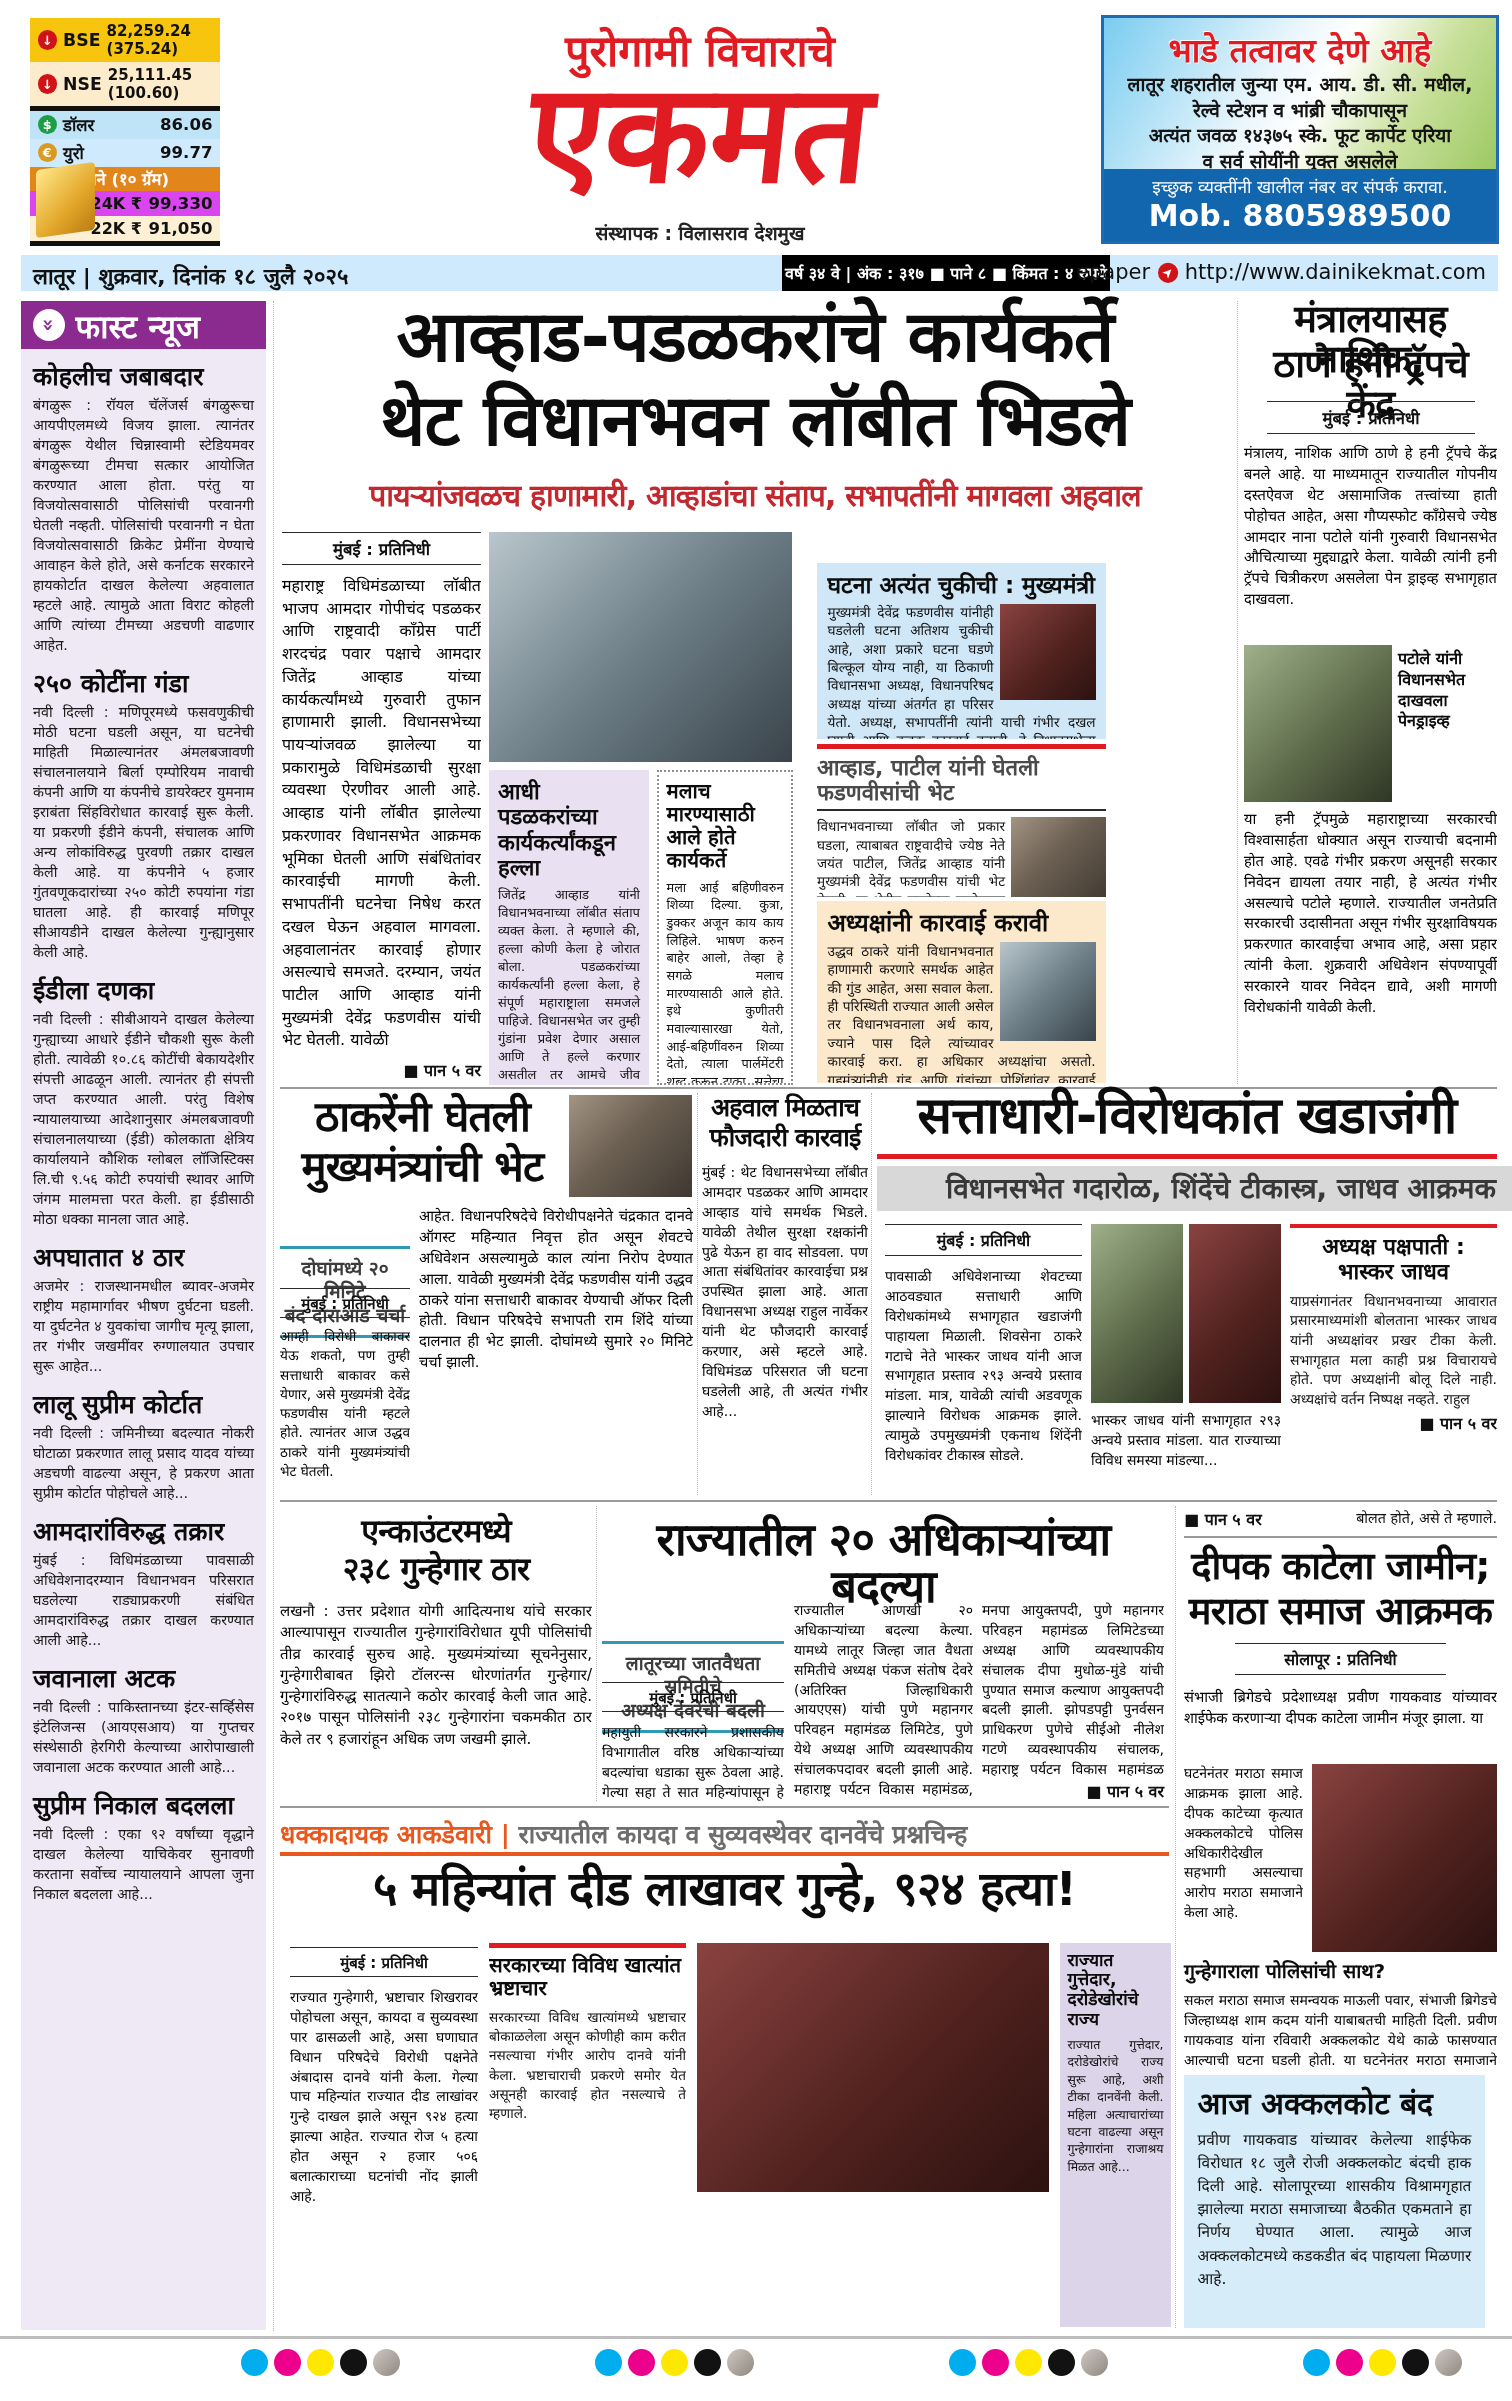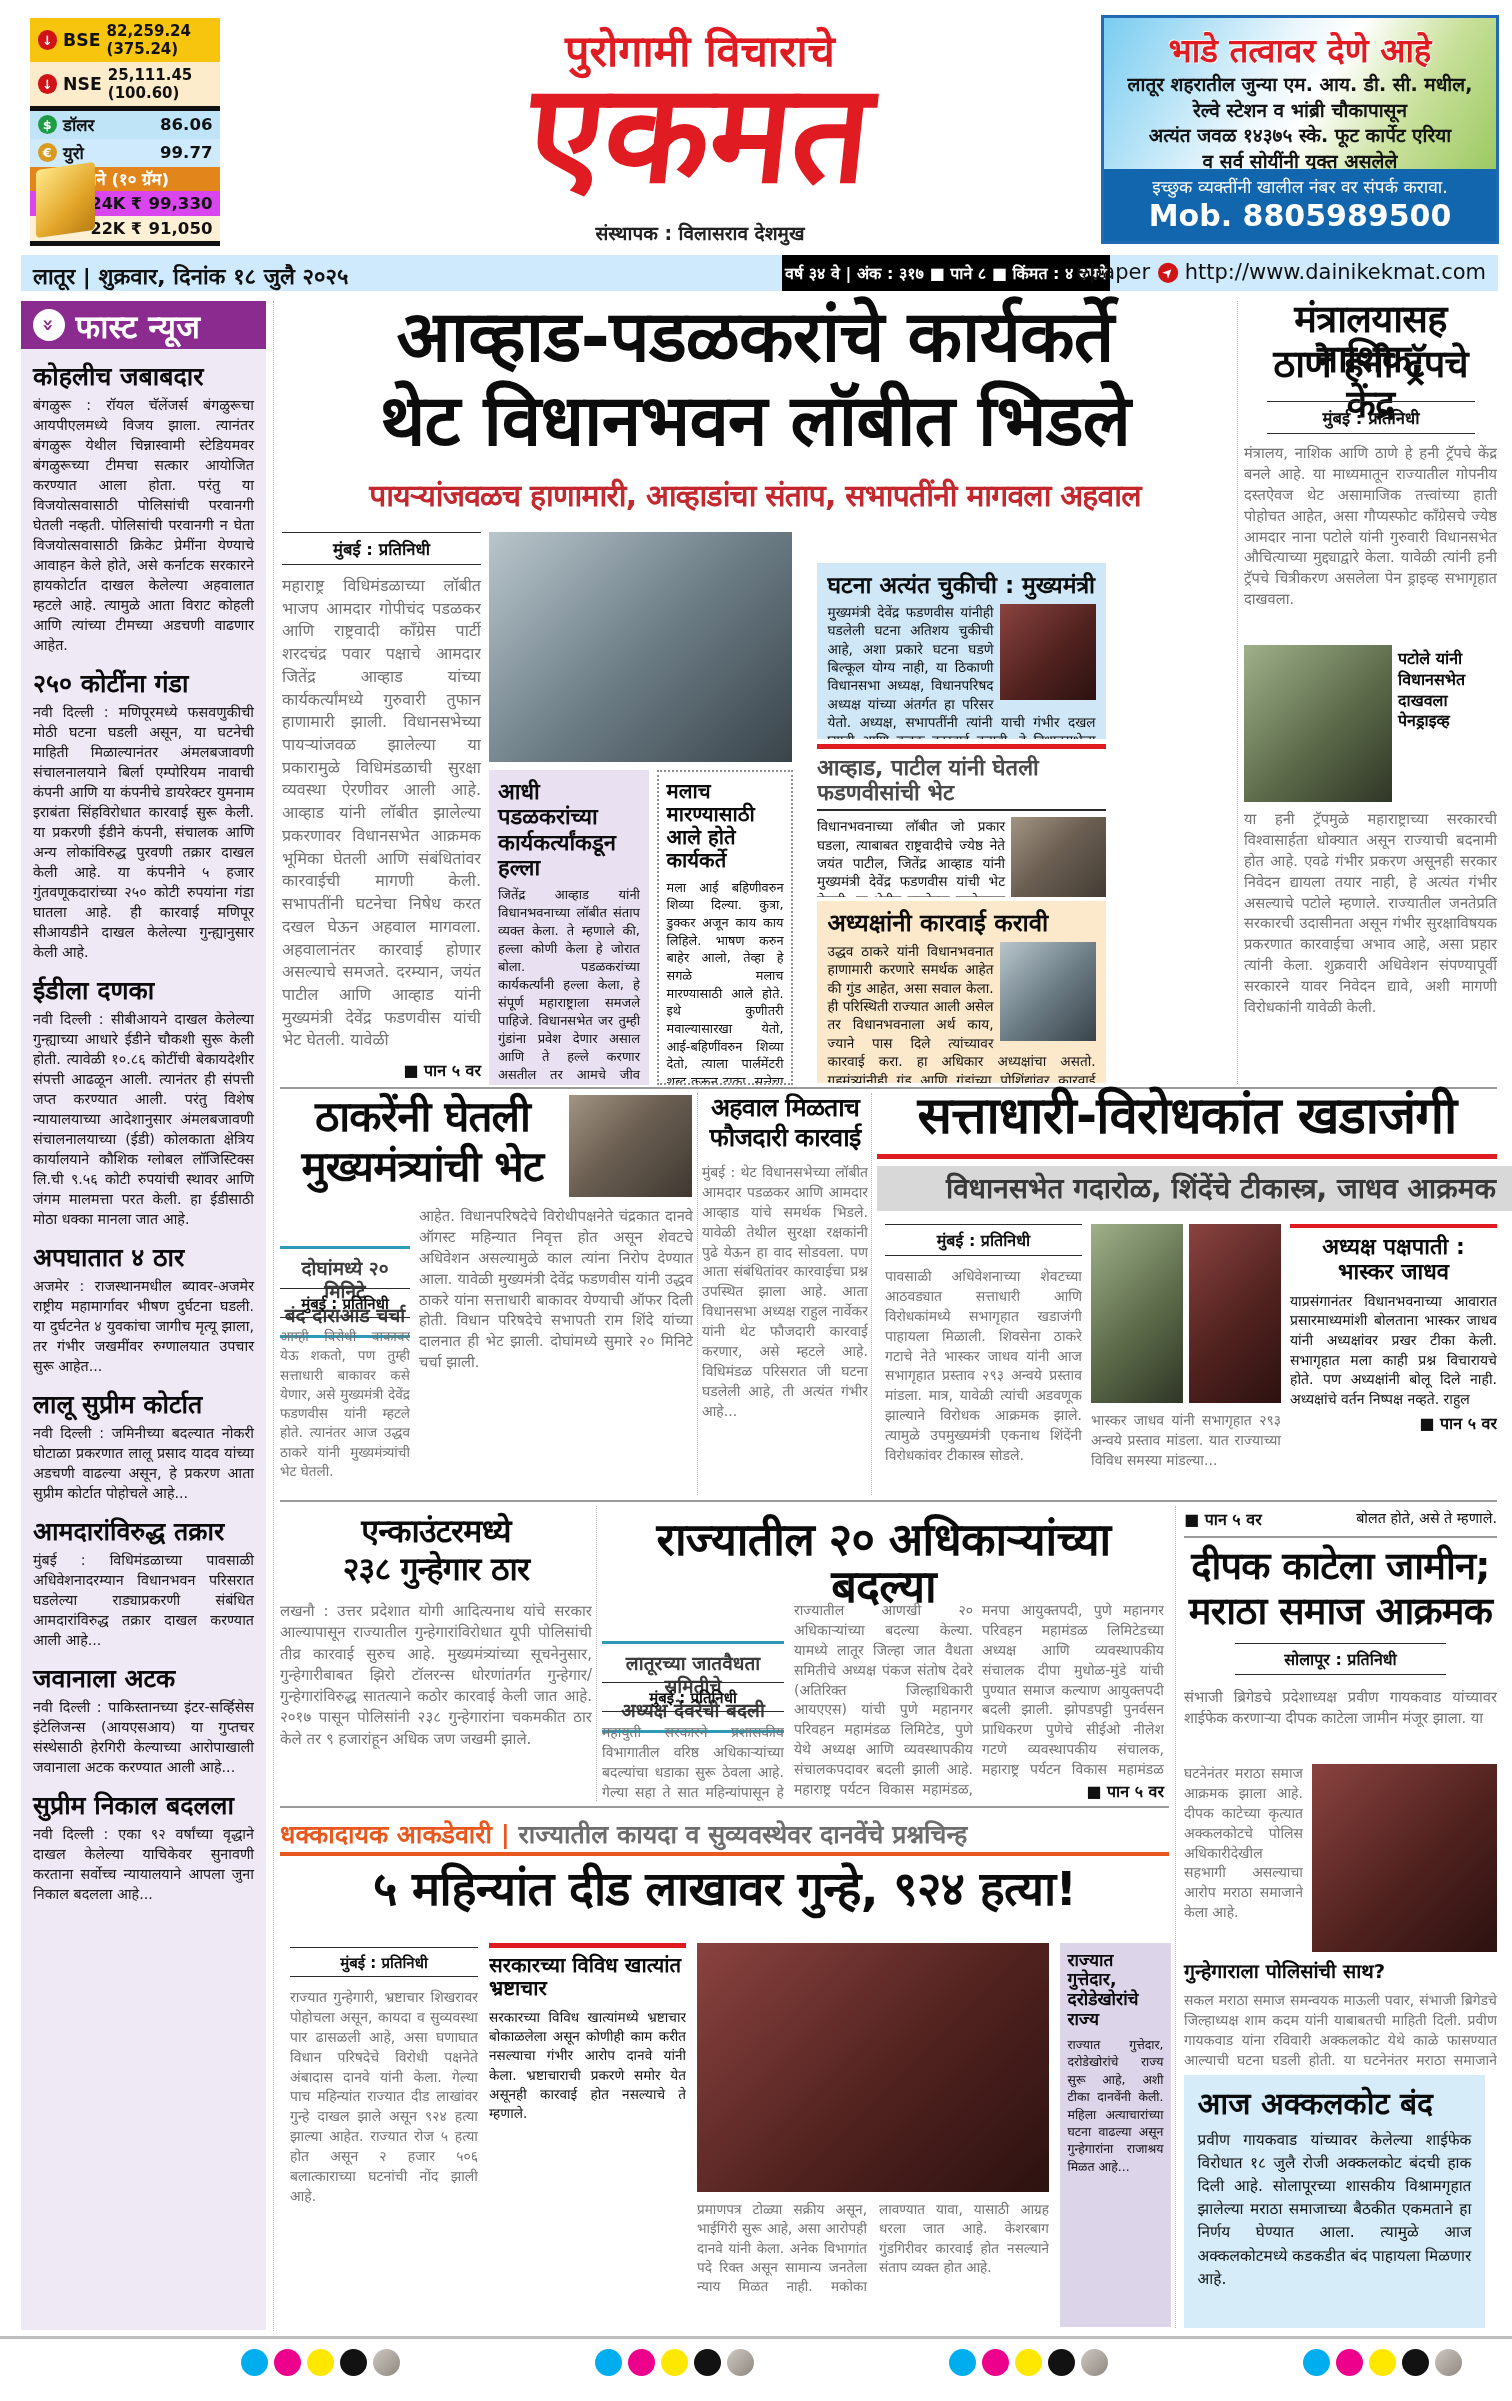--- a/index.html
+++ b/index.html
@@ -1,20 +1,20 @@
 <!DOCTYPE html>
 <html style="--brand-red: #e01b22; --sidebar-purple: #8b2b8f; --sidebar-bg: #efe9f5; --lightblue: #cfe7f7; --cream: #fce9cb; --lavender: #e9e1f1; --dateline-bg: #cfeafc; --teal: #2f9ab5; --orange: #e8581e; --band-gray: #d8d8d8;font-size:12px"><head>
 <meta charset="utf-8">
 <style>
   html,body{margin:0;padding:0;background:#e8e8e8;}
   .page{position:relative;width:1512px;height:2401px;background:#ffffff;margin:0 auto;
         font-family:"DejaVu Sans","Liberation Sans",sans-serif;color:#111;overflow:hidden;}
   .abs{position:absolute;}
   .hl{position:absolute;font-weight:800;color:#0c0c0c;text-align:center;line-height:1.04;letter-spacing:-0.8px;}
-  .bd{position:absolute;text-align:justify;line-height:1.42;color:#737373;overflow:hidden;}
+  .bd{position:absolute;text-align:justify;line-height:1.42;color:#000000;overflow:hidden;}
   .byl{position:absolute;border-top:1.5px solid #2b2b2b;border-bottom:1.5px solid #2b2b2b;text-align:center;
        font-weight:700;font-size:16.6px;padding:3.8px 0;color:#111;}
   .photo{position:absolute;background:linear-gradient(135deg,#a39483 0%,#6b5f52 45%,#3f3831 100%);}
   .photo.cool{background:linear-gradient(135deg,#b9c6cc,#6e7f88 50%,#39434a);}
   .photo.green{background:linear-gradient(135deg,#9fb08a,#5d6b4a 55%,#2f3626);}
   .photo.maroon{background:linear-gradient(135deg,#8a4340,#51221f 55%,#2c1210);}
   .rr{position:absolute;background:var(--brand-red,#e01b22);}
   .hr{position:absolute;background:#9a9a9a;}
   .vdot{position:absolute;width:0;border-left:1.5px dotted #b5b5b5;}
   .bluebox{background:var(--lightblue,#cfe7f7);}
@@ -283,21 +283,20 @@
   <div class="abs" style="left:280px;top:1852px;width:889px;height:3.8px;background:#e8581e;"></div>
   <div class="hl" style="left:280px;top:1865px;width:889px;font-size:47px;">५ महिन्यांत दीड लाखावर गुन्हे, ९२४ हत्या!</div>
   <div class="byl" style="left:290px;top:1947px;width:188px;font-size:15px;">मुंबई : प्रतिनिधी</div>
   <div class="bd" style="left:290px;top:1988px;width:188px;height:339px;font-size:14px;">राज्यात गुन्हेगारी, भ्रष्टाचार शिखरावर पोहोचला असून, कायदा व सुव्यवस्था पार ढासळली आहे, असा घणाघात विधान परिषदेचे विरोधी पक्षनेते अंबादास दानवे यांनी केला. गेल्या पाच महिन्यांत राज्यात दीड लाखांवर गुन्हे दाखल झाले असून ९२४ हत्या झाल्या आहेत. राज्यात रोज ५ हत्या होत असून २ हजार ५०६ बलात्काराच्या घटनांची नोंद झाली आहे.</div>
   <div class="abs" style="left:489px;top:1943px;width:197px;height:384px;overflow:hidden;">
     <div class="rr" style="position:relative;width:100%;height:4.5px;"></div>
     <div class="boxtitle" style="font-size:20.3px;margin-top:6px;">सरकारच्या विविध खात्यांत भ्रष्टाचार</div>
     <div style="font-size:13.6px;line-height:1.42;text-align:justify;margin-top:7.5px;">सरकारच्या विविध खात्यांमध्ये भ्रष्टाचार बोकाळलेला असून कोणीही काम करीत नसल्याचा गंभीर आरोप दानवे यांनी केला. भ्रष्टाचाराची प्रकरणे समोर येत असूनही कारवाई होत नसल्याचे ते म्हणाले.</div>
   </div>
   <div class="photo maroon" style="left:697px;top:1943px;width:352px;height:249px;"></div>
-  <div class="bd" style="left:697px;top:2200px;width:352px;height:127px;font-size:13.6px;column-count:2;column-gap:12px;">प्रमाणपत्र टोळ्या सक्रीय असून, भाईगिरी सुरू आहे, असा आरोपही दानवे यांनी केला. अनेक विभागांत पदे रिक्त असून सामान्य जनतेला न्याय मिळत नाही. मकोका लावण्यात यावा, यासाठी आग्रह धरला जात आहे. केशरबाग गुंडगिरीवर कारवाई होत नसल्याने संताप व्यक्त होत आहे.</div>
   <div class="abs" style="left:1060px;top:1943px;width:111px;height:384px;background:#dcd5ea;padding:7.5px;box-sizing:border-box;overflow:hidden;">
     <div class="boxtitle" style="font-size:17.3px;">राज्यात गुत्तेदार,</div>
     <div class="boxtitle" style="font-size:17.3px;">दरोडेखोरांचे राज्य</div>
     <div style="font-size:12.4px;line-height:1.4;text-align:justify;margin-top:6px;">राज्यात गुत्तेदार, दरोडेखोरांचे राज्य सुरू आहे, अशी टीका दानवेंनी केली. महिला अत्याचारांच्या घटना वाढल्या असून गुन्हेगारांना राजाश्रय मिळत आहे...</div>
   </div>
 
   <div class="abs" style="left:0;top:2336px;width:1512px;height:3px;background:#bdbdbd;"></div>
   <div class="dotrow" style="left:241px;">
     <i style="background:#00aeef;"></i>
       <i style="background:#ec008c;"></i>

